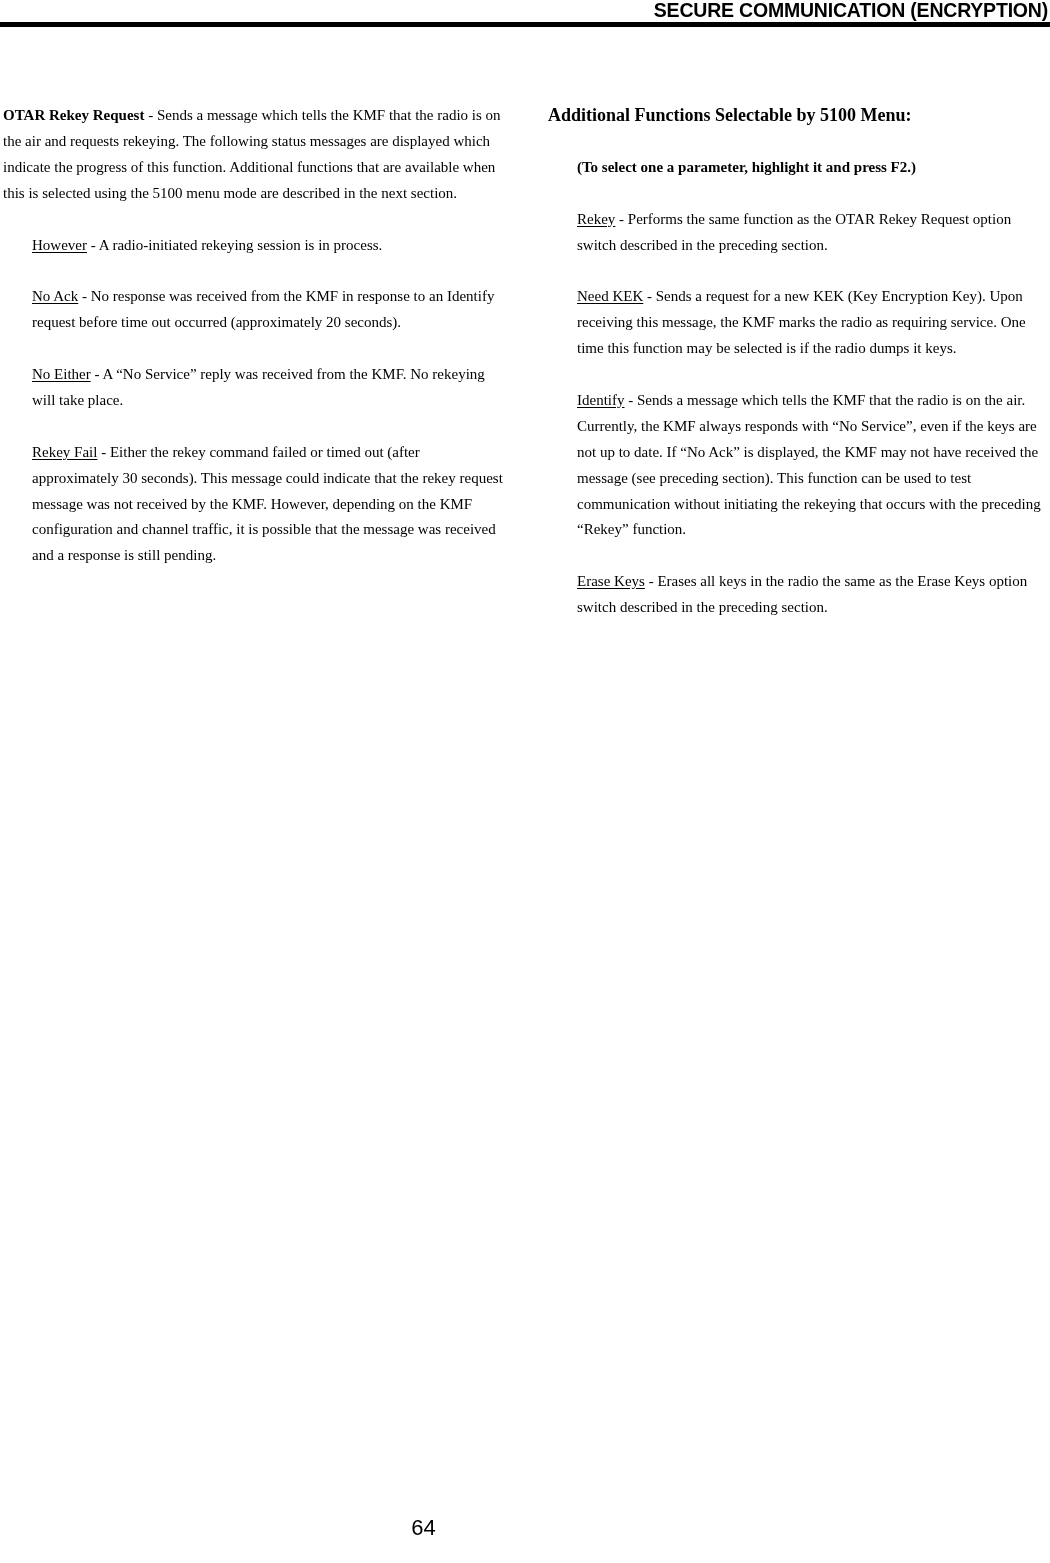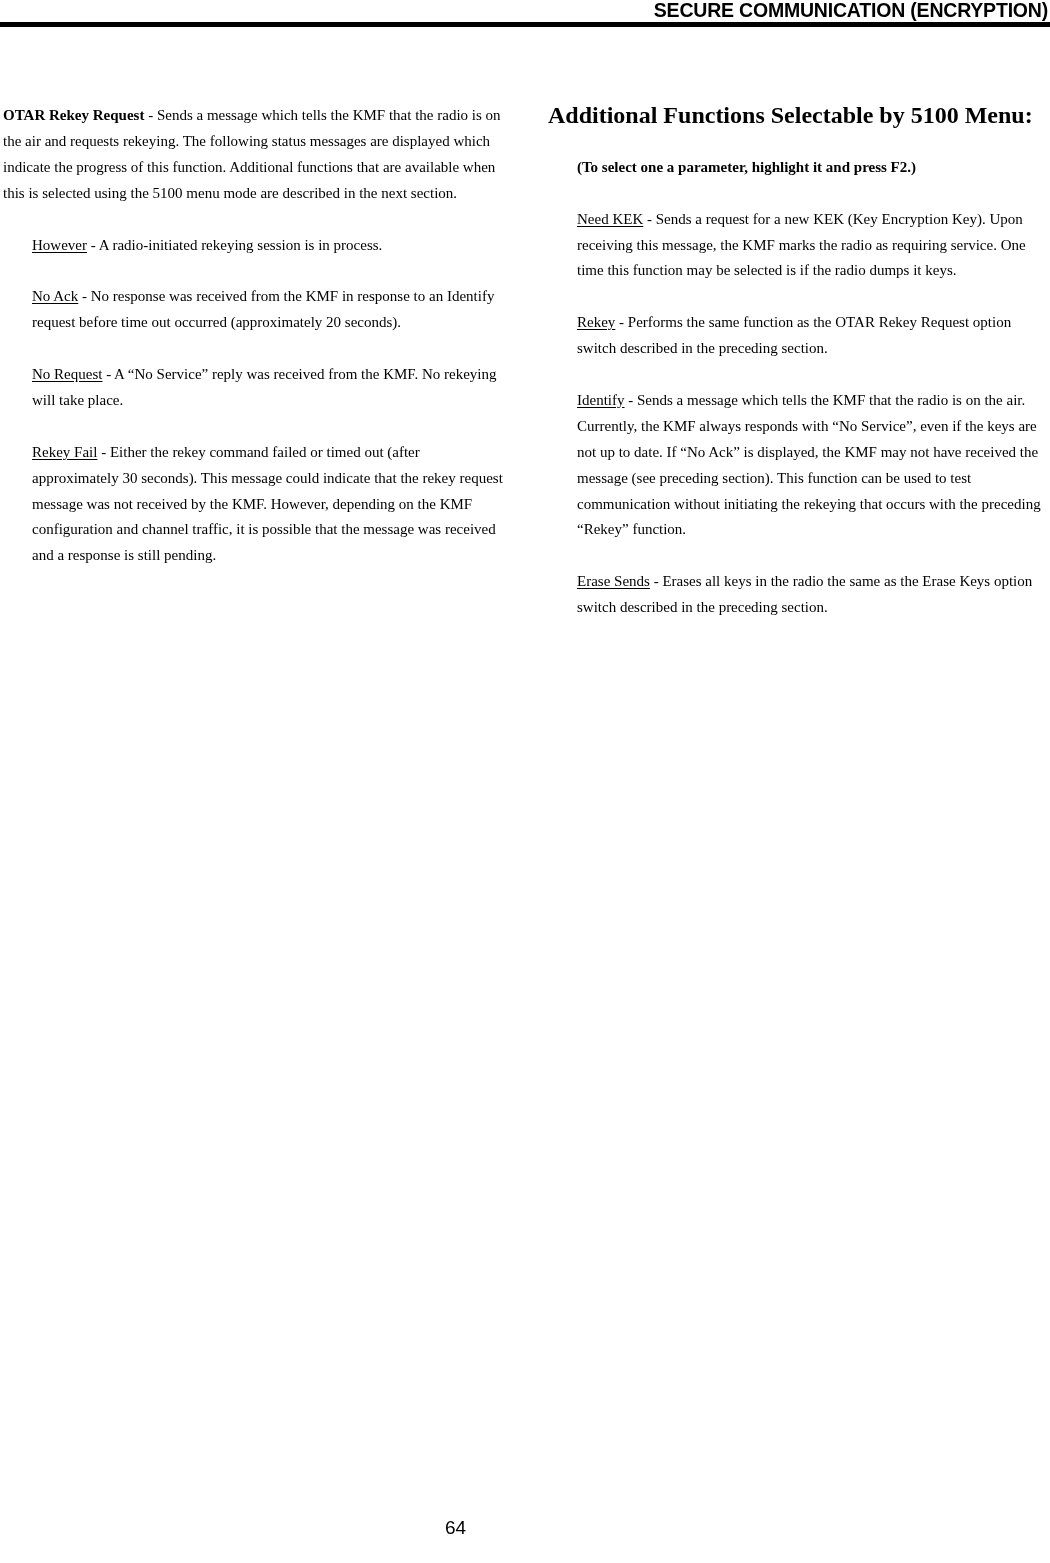--- a/index.html
+++ b/index.html
@@ -65,21 +65,21 @@
     text-align: left;
     hyphens: none;
   }
   .para + .para { margin-top: 25.9px; }
 
   .intro       { margin-bottom: 0; }
   .indent      { margin-left: 29px; }
   .indent2     { margin-left: 29px; }
   .section-head {
     font-weight: bold;
-    font-size: 24px;
+    font-size: 18px;
     line-height: 25.9px;
     margin: 0;
   }
   .note {
     margin-left: 29px;
     margin-top: 25.9px;
     font-weight: bold;
   }
   .term {
     text-decoration: underline;
@@ -88,23 +88,22 @@
   .bold-lead { font-weight: bold; }
 
   
   .page-number {
     position: absolute;
     left: 0;
     top: 1517px;
     width: 847px;
     text-align: center;
     font-family: "Liberation Sans", "DejaVu Sans", sans-serif;
-    font-size: 19px;
+    font-size: 22px;
     line-height: 22px;
-    padding-left: 32px;
   }
 </style>
 </head>
 <body>
 
 <div class="page-header">
   <div class="header-title">SECURE COMMUNICATION (ENCRYPTION)</div>
   <div class="header-rule"></div>
 </div>
 
@@ -119,48 +118,48 @@
     <p class="para indent">
       <span class="term">However</span><span> - A radio-initiated rekeying session is in process.</span>
     </p>
 
     <p class="para indent">
       <span class="term">No Ack</span><span> - No response was received from the KMF in response to an Identify request before time out occurred (approximately 20 seconds).</span>
     </p>
 
 
     <p class="para indent">
-      <span class="term">No Request</span><span> - A “No Service” reply was received from the KMF. No rekeying will take place.</span>
+      <span class="term">No Either</span><span> - A “No Service” reply was received from the KMF. No rekeying will take place.</span>
     </p>
 
     <p class="para indent">
       <span class="term">Rekey Fail</span><span> - Either the rekey command failed or timed out (after approximately 30 seconds). This message could indicate that the rekey request message was not received by the KMF. However, depending on the KMF configuration and channel traffic, it is possible that the message was received and a response is still pending.</span>
     </p>
 
 
   </div>
 
   <div class="column column-right">
 
     <p class="section-head">Additional Functions Selectable by 5100 Menu:</p>
 
     <p class="para note">(To select one a parameter, highlight it and press F2.)</p>
 
     <p class="para indent2">
-      <span class="term">Need KEK</span><span> - Sends a request for a new KEK (Key Encryption Key). Upon receiving this message, the KMF marks the radio as requiring service. One time this function may be selected is if the radio dumps it keys.</span>
+      <span class="term">Rekey</span><span> - Performs the same function as the OTAR Rekey Request option switch described in the preceding section.</span>
     </p>
 
     <p class="para indent2">
-      <span class="term">Rekey</span><span> - Performs the same function as the OTAR Rekey Request option switch described in the preceding section.</span>
+      <span class="term">Need KEK</span><span> - Sends a request for a new KEK (Key Encryption Key). Upon receiving this message, the KMF marks the radio as requiring service. One time this function may be selected is if the radio dumps it keys.</span>
     </p>
 
     <p class="para indent2">
       <span class="term">Identify</span><span> - Sends a message which tells the KMF that the radio is on the air. Currently, the KMF always responds with “No Service”, even if the keys are not up to date. If “No Ack” is displayed, the KMF may not have received the message (see preceding section). This function can be used to test communication without initiating the rekeying that occurs with the preceding “Rekey” function.</span>
     </p>
 
     <p class="para indent2">
-      <span class="term">Erase Sends</span><span> - Erases all keys in the radio the same as the Erase Keys option switch described in the preceding section.</span>
+      <span class="term">Erase Keys</span><span> - Erases all keys in the radio the same as the Erase Keys option switch described in the preceding section.</span>
     </p>
 
   </div>
 </div>
 
 <div class="page-number">64</div>
 
 </body></html>

